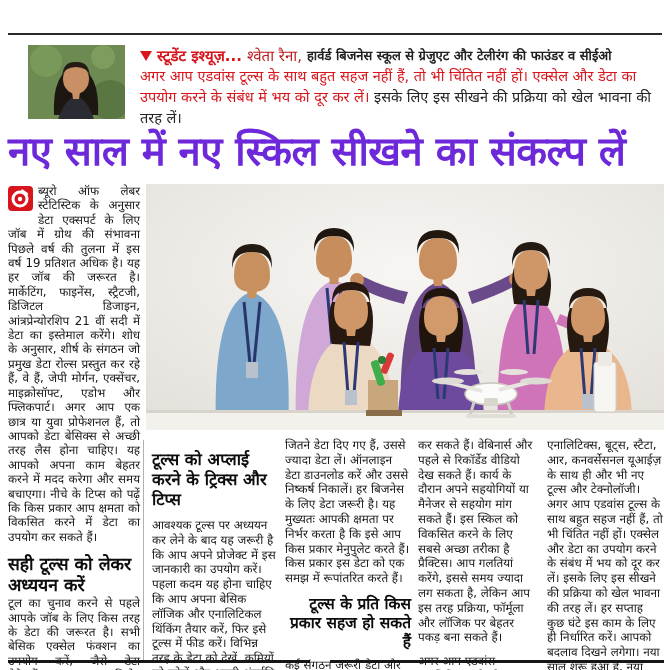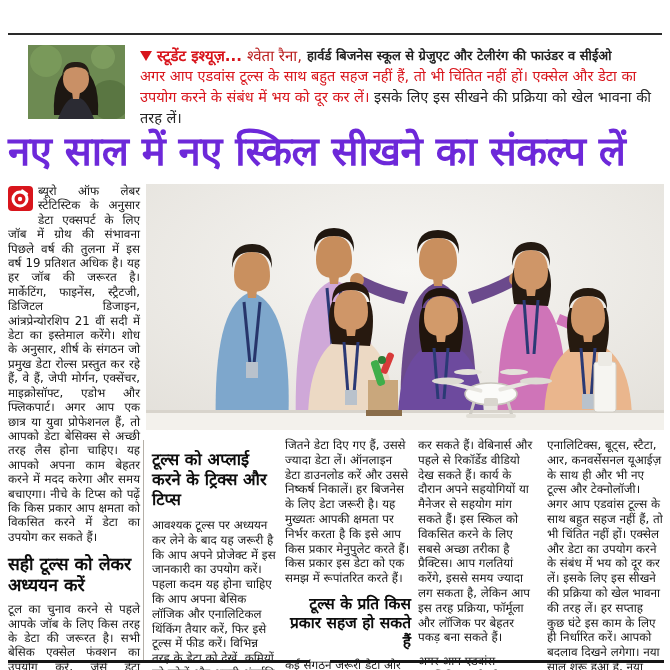--- a/index.html
+++ b/index.html
@@ -25,21 +25,21 @@
   .quote .blk { color:#222; }
 
   
   .headline { left:8px; top:122px; width:654px; font-size:40px; font-weight:bold;
     color:#6d28d9; letter-spacing:-0.5px; white-space:nowrap; }
 
   
   .lead-col { left:8px; top:184px; width:132px; font-size:11.8px; line-height:14.4px;
     text-align:justify; color:#161616; }
   .lead-col .bullseye { float:left; width:25px; height:25px; margin:2px 5px 2px 0; }
-  .lead-col h2 { font-size:17.5px; line-height:21px; margin:10px 0 6px 0; color:#0d0d0d;
+  .lead-col h2 { font-size:17.5px; line-height:21px; margin:10px 0 0 0; color:#0d0d0d;
     text-align:left; }
   .vdiv { left:143px; top:440px; width:1px; height:220px; background:#b5b0a8; }
 
   
   .photo { left:146px; top:184px; width:518px; height:246px; overflow:hidden; }
 
   
   .bcol { top:438px; font-size:11.8px; line-height:14.8px; color:#161616; }
   .bcol p { margin-bottom:9px; }
   .bcol h3 { color:#0d0d0d; font-weight:bold; }

